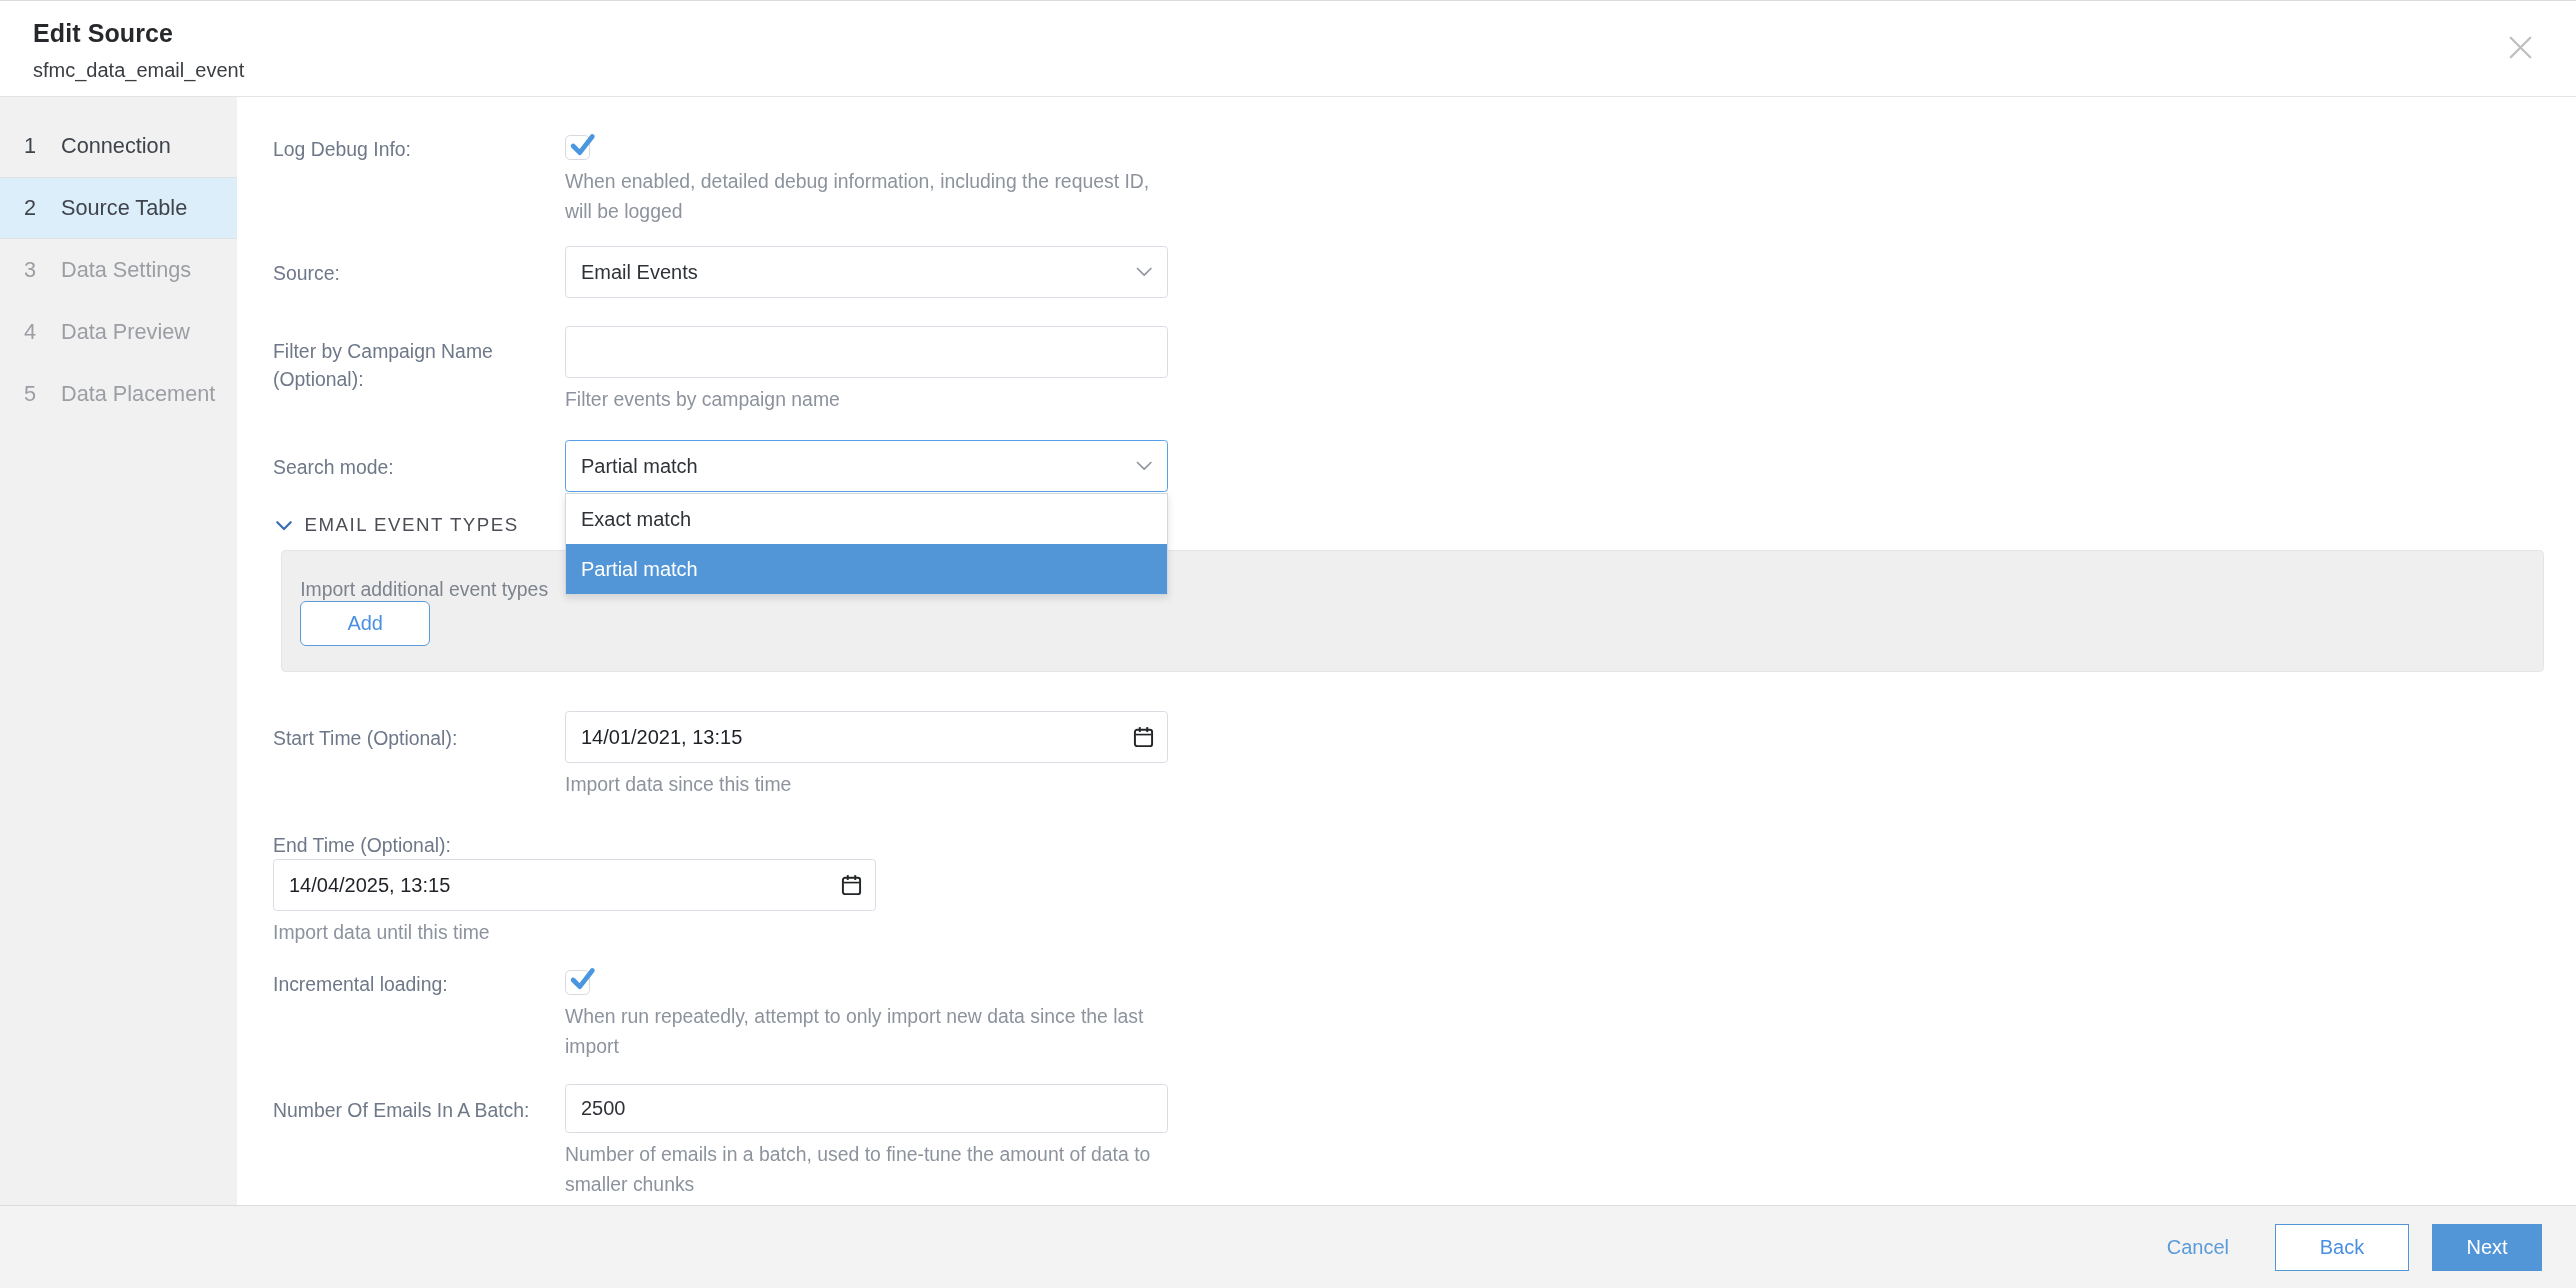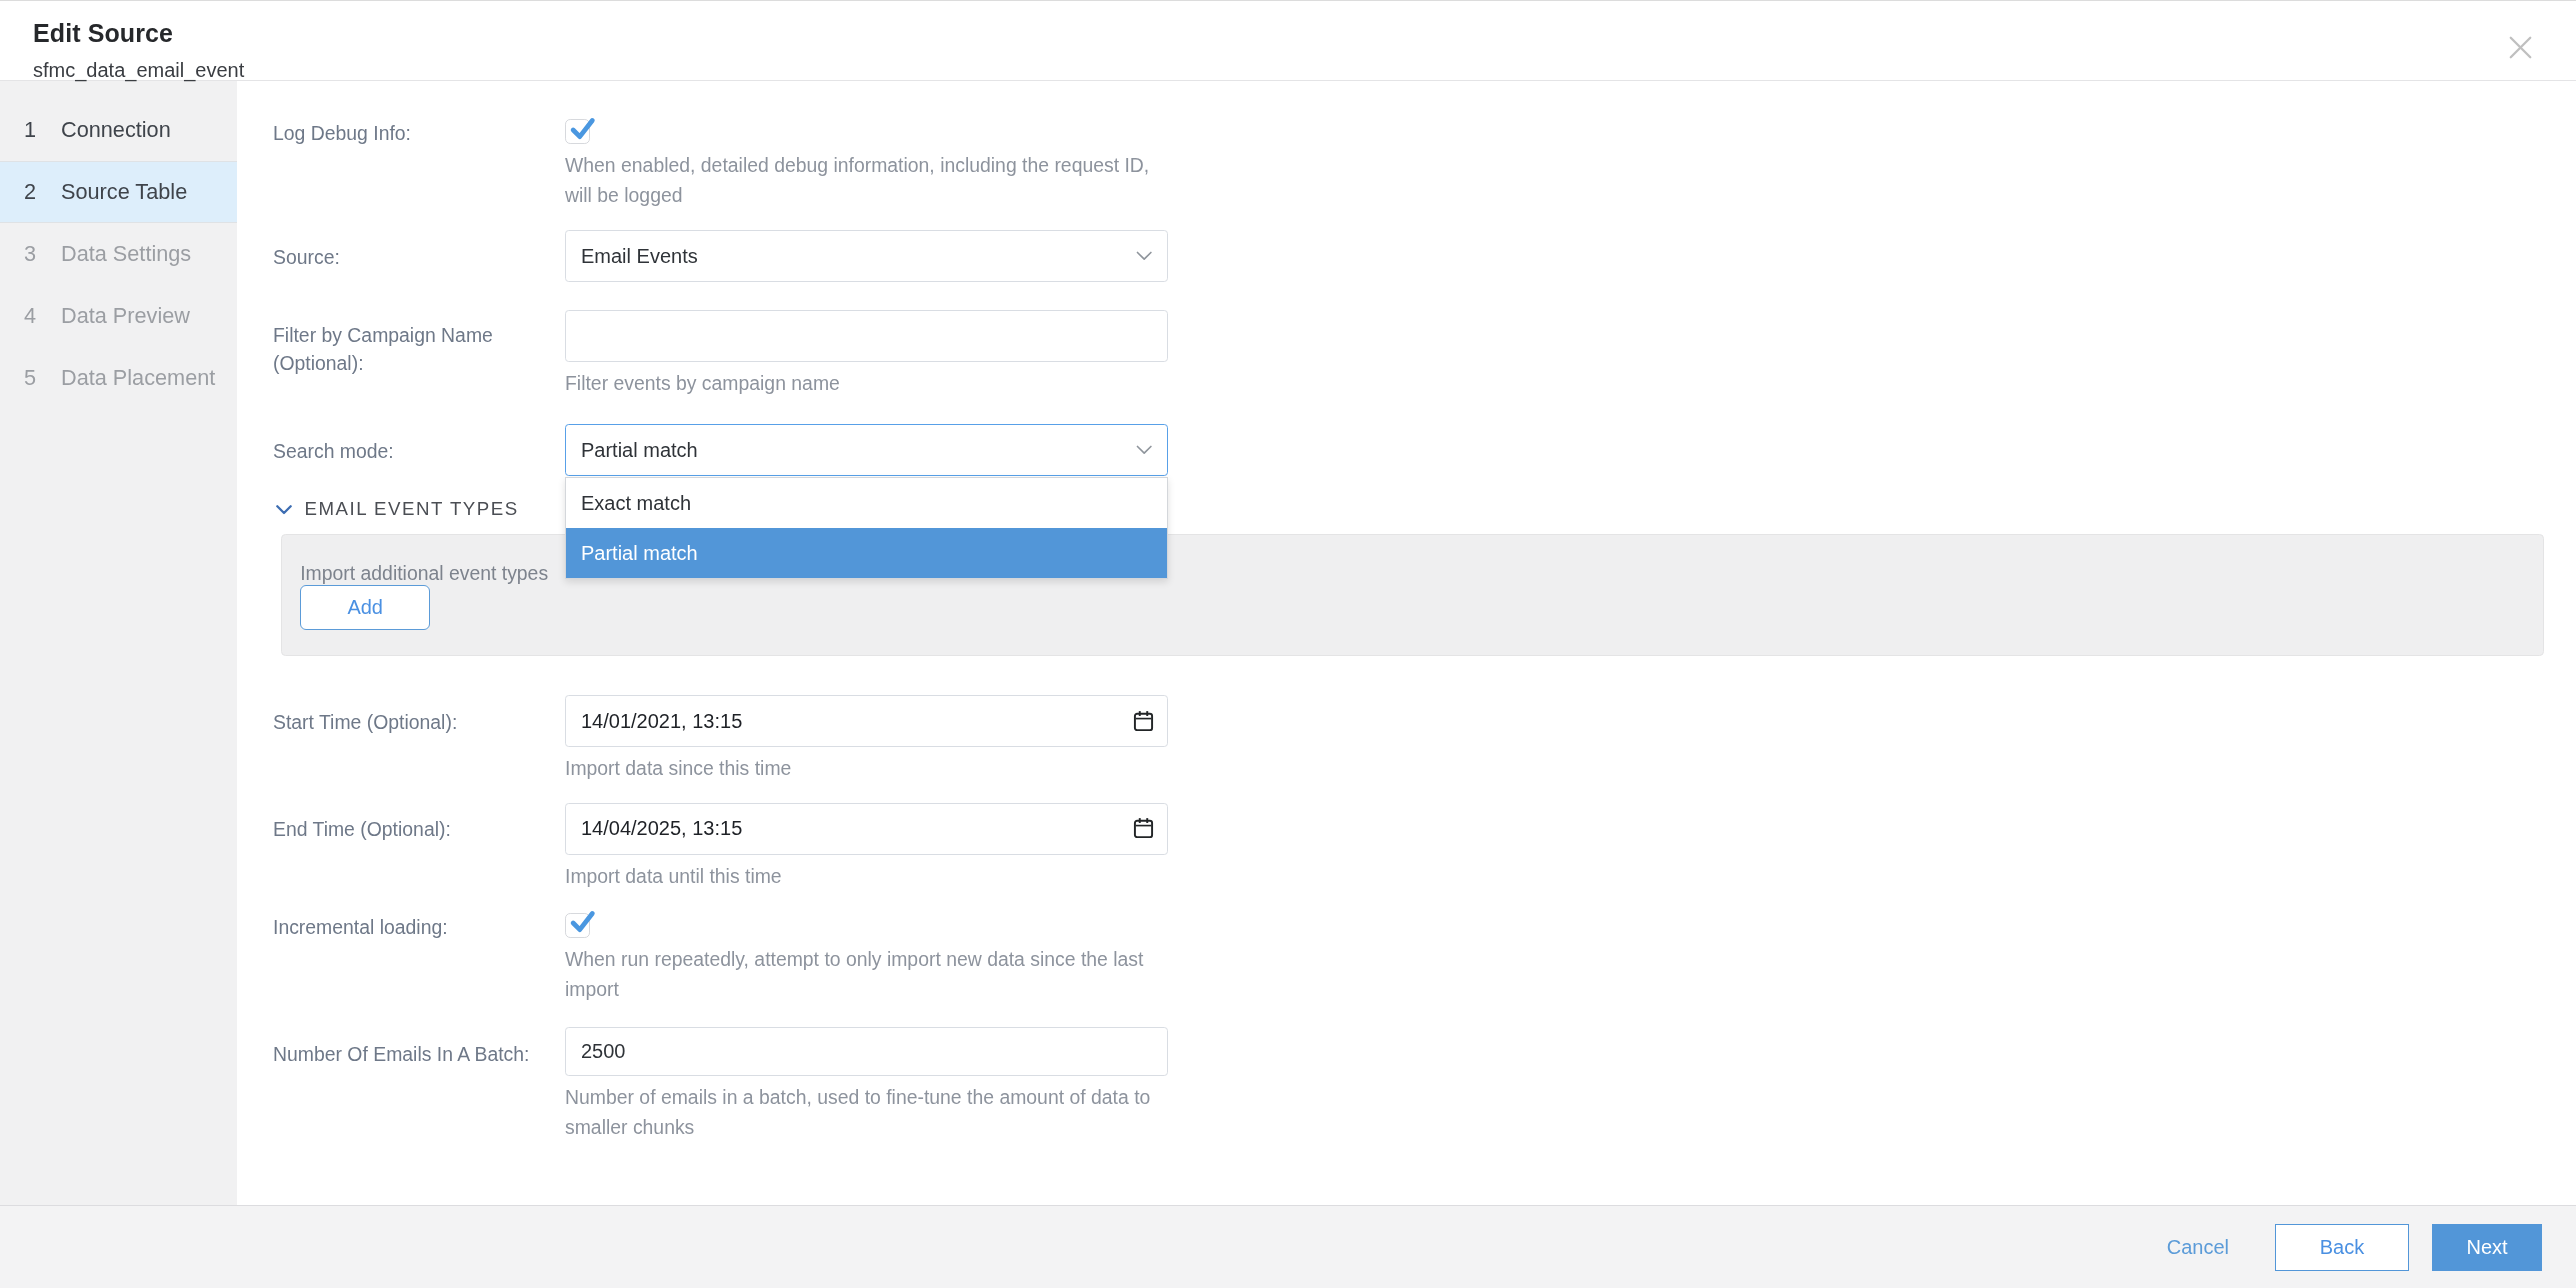--- a/index.html
+++ b/index.html
@@ -4,21 +4,21 @@
 <style>
   * { box-sizing: border-box; margin: 0; padding: 0; }
   html,body { width:2576px; height:1289px; }
   body {
     font-family: "Liberation Sans", "DejaVu Sans", sans-serif;
     background:#ffffff; color:#2f3338; overflow:hidden;
   }
   .modal { width:2576px; height:1289px; display:flex; flex-direction:column; border-top:1.5px solid #dcdcdc; }
 
   
-  .hdr { height:80px; padding:18px 33px 0 33px; position:relative; border-bottom:0.7px solid #e4e4e6; background:#fff; flex:0 0 auto; }
+  .hdr { height:96px; padding:18px 33px 0 33px; position:relative; border-bottom:0.7px solid #e4e4e6; background:#fff; flex:0 0 auto; }
   .hdr-title { font-size:25px; font-weight:700; color:#26282b; letter-spacing:0.1px; }
   .hdr-sub { font-size:20px; color:#3a3d42; margin-top:10.5px; }
   .close-btn { position:absolute; top:33px; right:39px; width:30px; height:30px; cursor:pointer; }
 
   
   .bdy { flex:1 1 auto; display:flex; min-height:0; }
 
   
   .steps { width:237px; background:#f1f1f2; padding-top:18px; flex:0 0 auto; }
   .step { height:62px; display:flex; align-items:center; padding-left:24px; font-size:21.7px; color:#3f444b; cursor:pointer; }
@@ -70,21 +70,21 @@
     align-items:center; justify-content:space-between; padding:0 13.4px 0 15px; cursor:text;gap:22px; }
   .dateval { font-size:20px; color:#1e2126; }
 
   
   .mb-src { margin-bottom:28px; }
   .mb-dbg { margin-bottom:20px; }
   .mb-flt { margin-bottom:26px; }
   .mb-sch { margin-bottom:0px; }
   .mb-pnl { margin-bottom:39px; }
   .mb-stt { margin-bottom:19.4px; }
-  .mb-end { margin-bottom:22.4px; }
+  .mb-end { margin-bottom:22.4px;flex-direction:column; }
   .mb-inc { margin-bottom:23px; }
 
   
   .ftr { height:84px; flex:0 0 auto; background:#f3f3f4; border-top:0.7px solid #dcdcdf;
     display:flex; align-items:center; justify-content:flex-end; padding-right:34px; }
   .cancel-lnk { font-size:20px; color:#5b9bd8; margin-right:46px; cursor:pointer; }
   .btn { height:47px; border-radius:0; font-size:20px; font-family:inherit; cursor:pointer;
     display:flex; align-items:center; justify-content:center; }
   .btn-back { width:134px; background:#ffffff; border:1.5px solid #5296d8; color:#4a90e2; margin-right:23px; }
   .btn-next { width:110px; background:#5296d8; border:none; color:#ffffff; }

